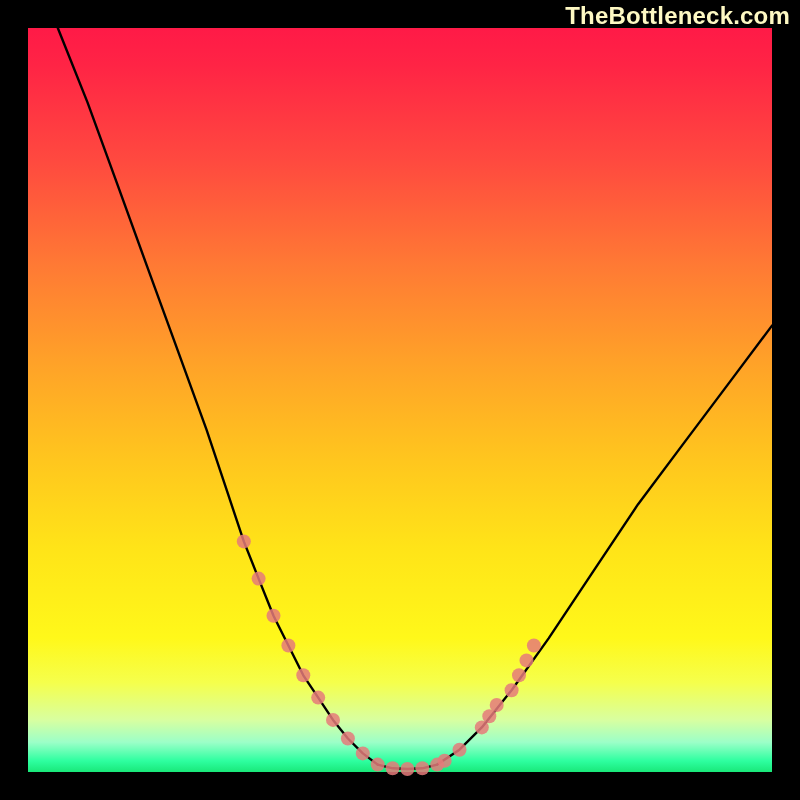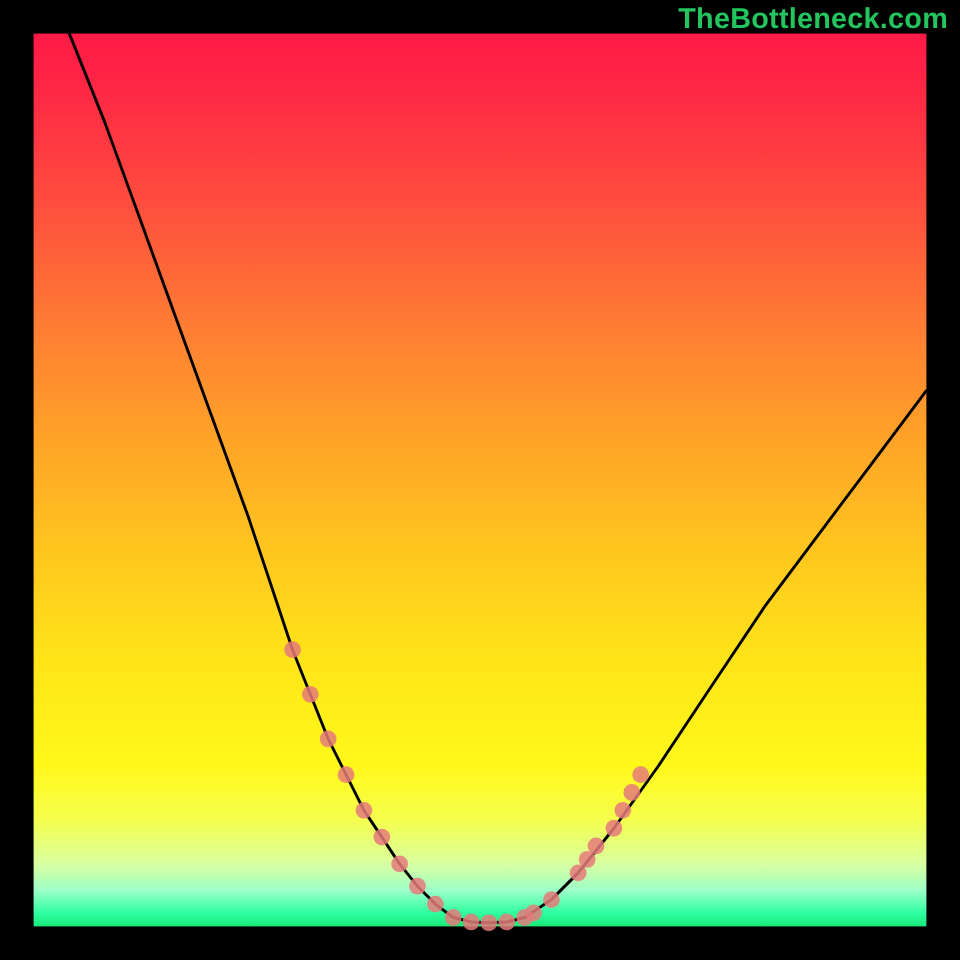--- a/index.html
+++ b/index.html
@@ -38,21 +38,21 @@
       #d8ffa0 93%,
       #9cffc8 96%,
       #2effa0 98.5%,
       #19e879 100%
     );
   }
   .watermark {
     position: absolute;
     top: 2px;
     right: 10px;
-    color: #22c55e;
+    color: #fef9c3;
     font-size: 24px;
     font-weight: 600;
     letter-spacing: 0.2px;
     user-select: none;
   }
   svg.curve {
     position: absolute;
     left: 0; top: 0;
     width: 744px;
     height: 744px;

